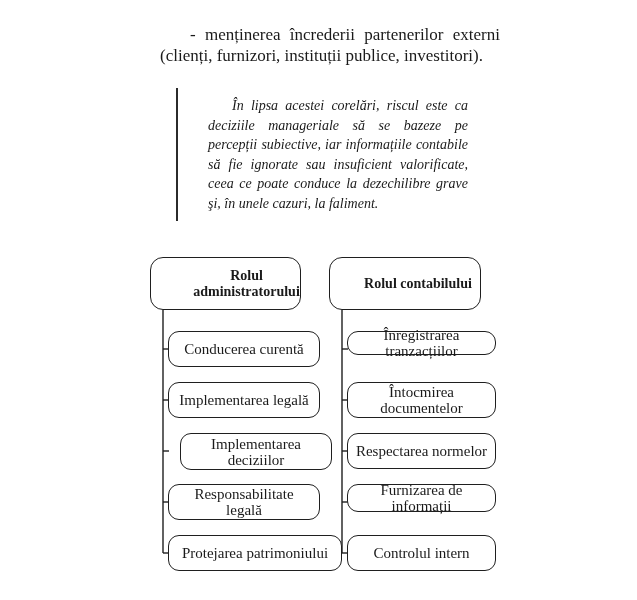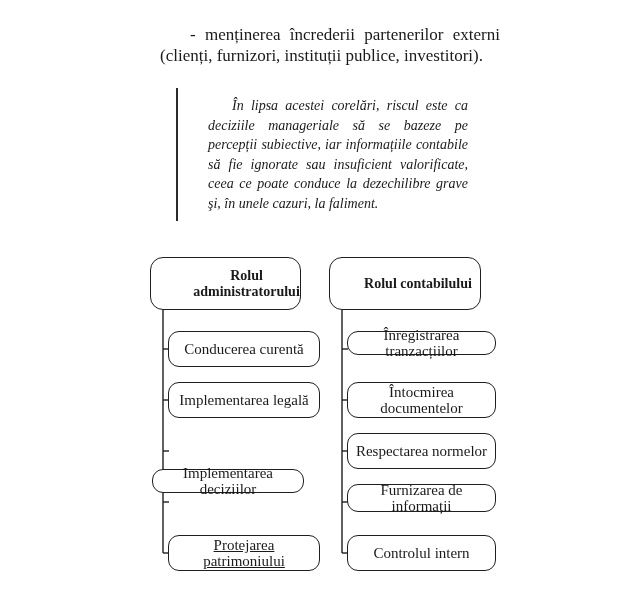--- a/index.html
+++ b/index.html
@@ -102,24 +102,27 @@
     <div class="node header" style="left:150px;top:257px;width:151px;height:53px;padding-left:48px;">
         <span>Rolul administratorului</span>
       </div>
 
     <div class="node item" style="left:168px;top:331px;width:152px;height:36px;">
         <span>Conducerea curentă</span>
       </div>
     <div class="node item" style="left:168px;top:382px;width:152px;height:36px;">
         <span>Implementarea legală</span>
       </div>
-    <div class="node item" style="left:152px;top:433px;width:152px;height:24px;margin-top:36px;">
+    <div class="node item" style="left:180px;top:433px;width:152px;height:37px;">
         <span>Implementarea deciziilor</span>
       </div>
-    <div class="node item" style="left:168px;top:535px;width:152px;height:36px;text-decoration:underline;">
+    <div class="node item" style="left:168px;top:484px;width:152px;height:36px;">
+        <span>Responsabilitate legală</span>
+      </div>
+    <div class="node item" style="left:168px;top:535px;width:174px;height:36px;">
         <span>Protejarea patrimoniului</span>
       </div>
 
     <div class="node header" style="left:329px;top:257px;width:152px;height:53px;padding-left:32px;">
         <span>Rolul contabilului</span>
       </div>
 
     <div class="node item" style="left:347px;top:331px;width:149px;height:24px;">
         <span>Înregistrarea tranzacțiilor</span>
       </div>

